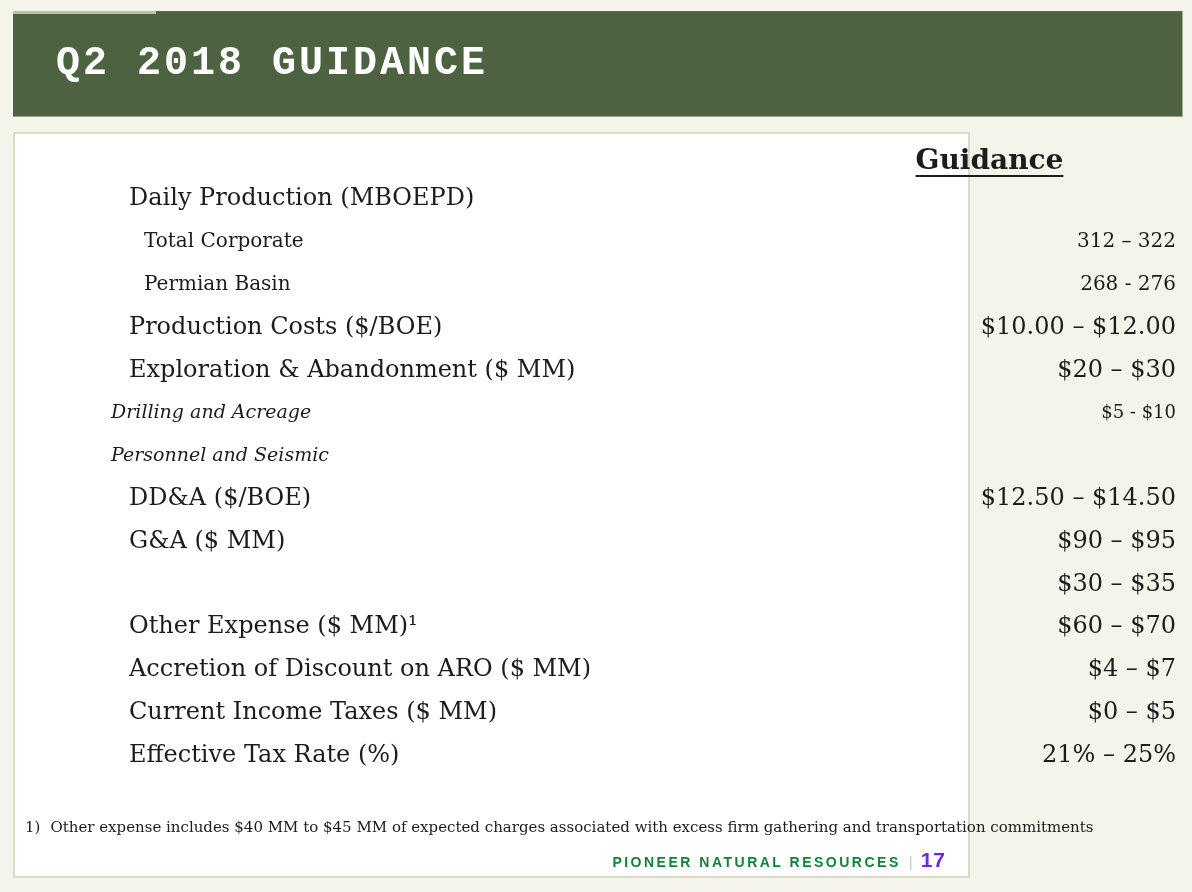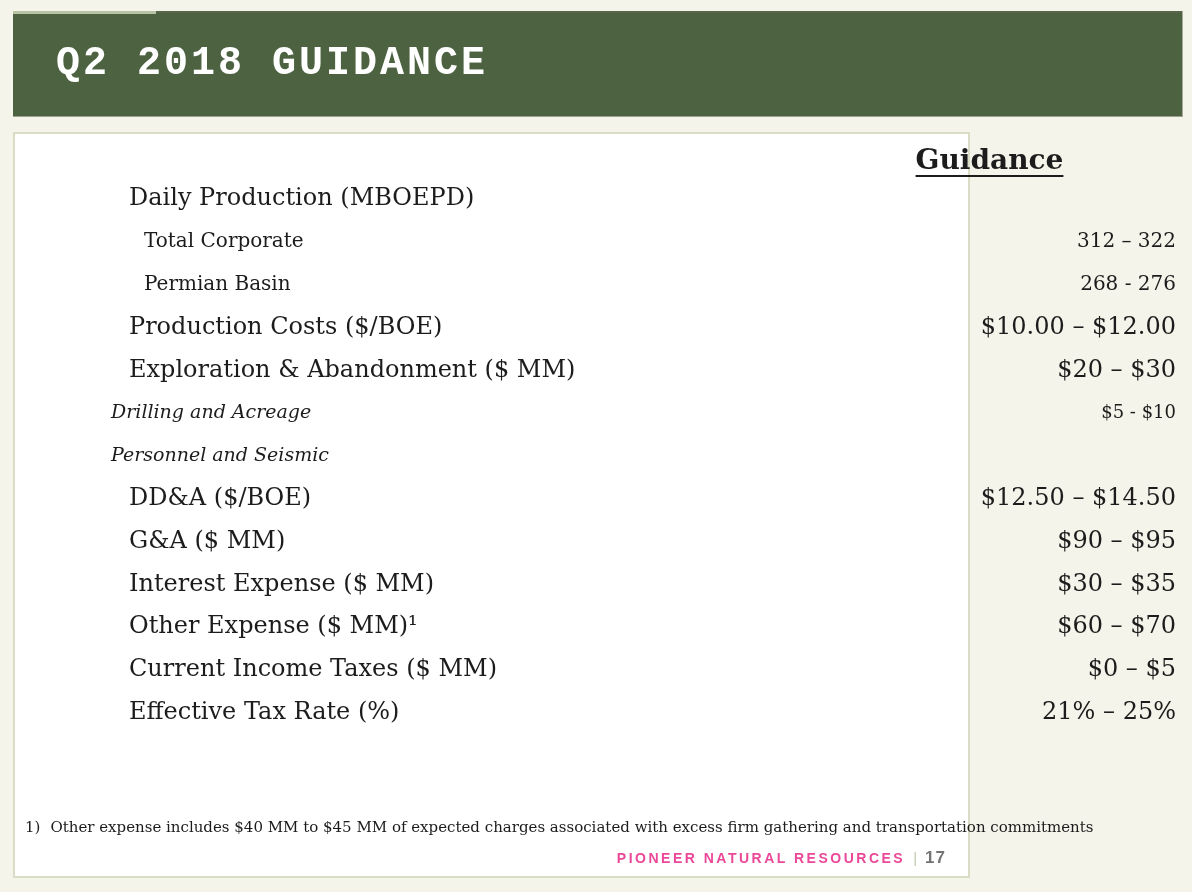--- a/index.html
+++ b/index.html
@@ -43,23 +43,23 @@
   }
   .row.sub .row-value { font-size:20px; }
   .row.italic-row .row-value { font-size:18px; }
   
   .footnote { position:absolute; left:10px; top:684px; font-size:15px; white-space:nowrap; }
   .footnote .marker { margin-right:10px; }
   .footer {
     position:absolute; right:22px; top:714px; white-space:nowrap;
     font-family:"Liberation Sans", sans-serif; font-weight:700;
   }
-  .footer .company { color:#ec4899; font-size:14px; letter-spacing:2.5px; }
+  .footer .company { color:#15803d; font-size:14px; letter-spacing:2.5px; }
   .footer .sep     { color:#becbad; font-size:15px; padding:0 8px; font-weight:400; }
-  .footer .page    { color:#737373; font-size:17px; letter-spacing:1px; }
+  .footer .page    { color:#6d28d9; font-size:21px; letter-spacing:1px; }
 </style>
 </head>
 <body>
 
 <header class="title-bar">
   <span class="accent-strip"></span>
   <span class="top-line"></span>
   <h1 class="slide-title">Q2 2018 GUIDANCE</h1>
 </header>
 
@@ -107,29 +107,32 @@
       <div class="row-label">DD&amp;A ($/BOE)</div>
       <div class="row-value">$12.50 – $14.50</div>
     </div>
 
     <div class="row main">
       <div class="row-label">G&amp;A ($ MM)</div>
       <div class="row-value">$90 – $95</div>
     </div>
 
     <div class="row main">
-      <div class="row-label">Interest Expense ($ MM)</div>
       <div class="row-value">$30 – $35</div>
     </div>
 
     <div class="row main">
       <div class="row-label">Other Expense ($ MM)¹</div>
       <div class="row-value">$60 – $70</div>
     </div>
 
+    <div class="row main">
+      <div class="row-label">Accretion of Discount on ARO ($ MM)</div>
+      <div class="row-value">$4 – $7</div>
+    </div>
 
     <div class="row main">
       <div class="row-label">Current Income Taxes ($ MM)</div>
       <div class="row-value">$0 – $5</div>
     </div>
 
     <div class="row main">
       <div class="row-label">Effective Tax Rate (%)</div>
       <div class="row-value">21% – 25%</div>
     </div>

